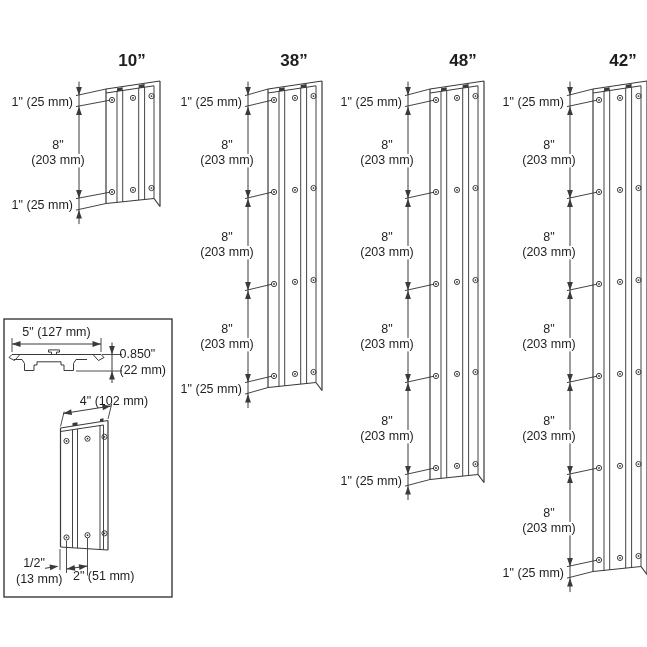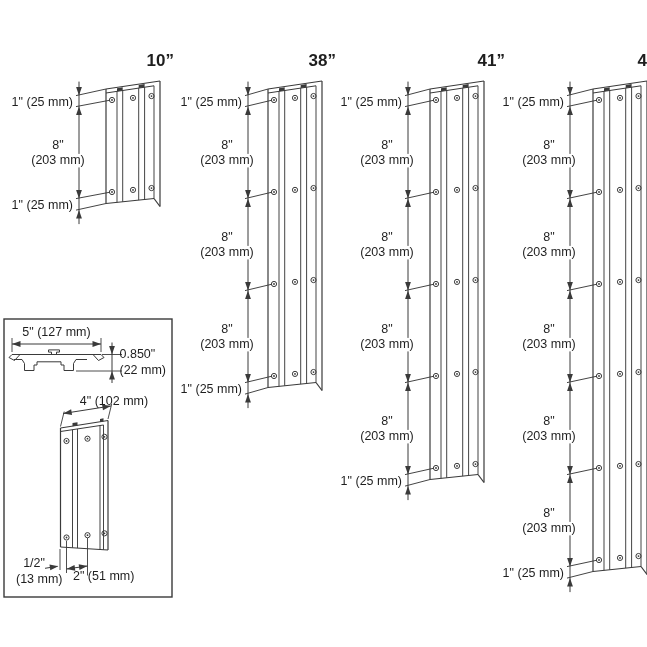--- a/index.html
+++ b/index.html
@@ -7,21 +7,21 @@
     position:relative;
     width:647px;height:647px;
     background:#ffffff;
     font-family:"Liberation Sans",sans-serif;
     overflow:hidden;
   }
   .stage svg{position:absolute;left:0;top:0;}
   .rail-title{
     position:absolute;
     top:51px;width:84px;
-    text-align:right;
+    text-align:center;
     font-size:17px;font-weight:bold;color:#1e1e1e;
   }
   svg text{font-family:"Liberation Sans",sans-serif;}
 </style>
 </head>
 <body>
 
 <div class="stage">
   <svg id="diagram-svg" width="647" height="647" viewBox="0 0 647 647">
       <g>
@@ -374,15 +374,15 @@
         <polygon points="0,0 -8.5,2.9 -8.5,-2.9" transform="translate(87.5,566) rotate(-8)" fill="#3a3a3a"></polygon>
         <line x1="45" y1="568.3" x2="57.5" y2="566.3" stroke="#3a3a3a" stroke-width="1"></line>
         <polygon points="0,0 -8.5,2.9 -8.5,-2.9" transform="translate(58.3,566.2) rotate(-8)" fill="#3a3a3a"></polygon>
         <text x="45" y="566.5" text-anchor="end" font-size="12.5" font-weight="400" fill="#1f1f1f">1/2"</text>
         <text x="16" y="583" text-anchor="start" font-size="12.5" font-weight="400" fill="#1f1f1f">(13 mm)</text>
         <text x="73" y="580" text-anchor="start" font-size="12.5" font-weight="400" fill="#1f1f1f">2" (51 mm)</text>
       </g>
     </svg>
   <div class="rail-title" style="left:90px;">10”</div>
   <div class="rail-title" style="left:252px;">38”</div>
-  <div class="rail-title" style="left:421px;">41”</div>
+  <div class="rail-title" style="left:421px;">48”</div>
   <div class="rail-title" style="left:581px;">42”</div>
 </div>
 
 </body></html>

